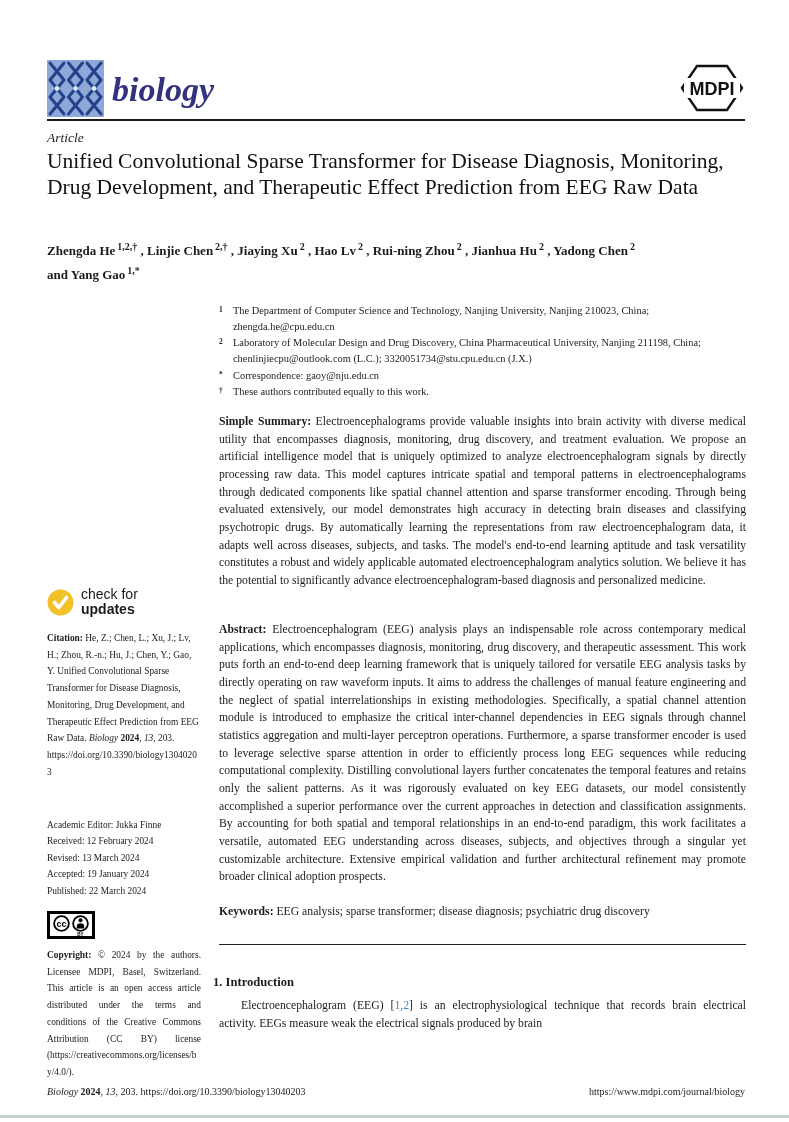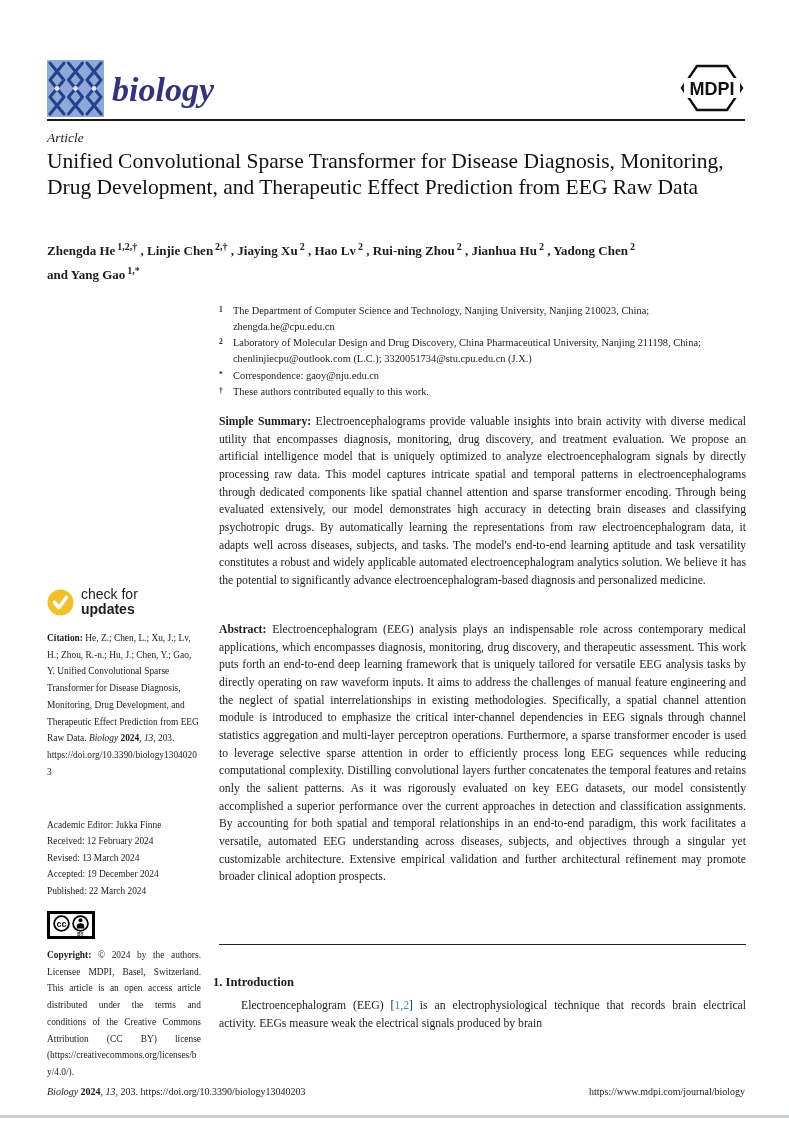--- a/index.html
+++ b/index.html
@@ -131,21 +131,21 @@
     </div>
   </div>
 
   <p class="abs side citation"><b class="lbl">Citation:</b><span> He, Z.; Chen, L.; Xu, J.; Lv, H.; Zhou, R.-n.; Hu, J.; Chen, Y.; Gao, Y. Unified Convolutional Sparse Transformer for Disease Diagnosis, Monitoring, Drug Development, and Therapeutic Effect Prediction from EEG Raw Data. </span><i>Biology</i><b> 2024</b><i>, 13</i><span>, 203. </span><span>https://doi.org/10.3390/biology13040203</span></p>
 
   <p class="abs side academic-editor">Academic Editor: Jukka Finne</p>
 
   <div class="abs side dates">
     <div>Received: 12 February 2024</div>
     <div>Revised: 13 March 2024</div>
-    <div>Accepted: 19 December 2024</div>
+    <div>Accepted: 19 January 2024</div>
     <div>Published: 22 March 2024</div>
   </div>
 
   <div class="abs cc-badge">
     <svg width="48" height="28" viewBox="0 0 48 28">
       <rect x="1.5" y="1.5" width="45" height="25" fill="#ffffff" stroke="#000" stroke-width="3"></rect>
       <circle cx="14.5" cy="12.5" r="7.4" fill="none" stroke="#000" stroke-width="1.8"></circle>
       <text x="14.5" y="15.8" text-anchor="middle" font-family="Liberation Sans, sans-serif" font-size="9" font-weight="bold" fill="#000">cc</text>
       <circle cx="33.5" cy="12.5" r="7.4" fill="none" stroke="#000" stroke-width="1.8"></circle>
       <circle cx="33.5" cy="9.3" r="2" fill="#000"></circle>
@@ -153,20 +153,21 @@
       <text x="33.5" y="25" text-anchor="middle" font-family="Liberation Sans, sans-serif" font-size="4.6" font-weight="bold" fill="#000">BY</text>
     </svg>
   </div>
 
   <p class="abs side copyright"><b class="lbl">Copyright:</b><span> © 2024 by the authors. Licensee MDPI, Basel, Switzerland. This article is an open access article distributed under the terms and conditions of the Creative Commons Attribution (CC BY) license (https://creativecommons.org/licenses/by/4.0/).</span></p>
 
   <p class="abs main justify simple-summary"><b class="lbl">Simple Summary:</b><span> Electroencephalograms provide valuable insights into brain activity with diverse medical utility that encompasses diagnosis, monitoring, drug discovery, and treatment evaluation. We propose an artificial intelligence model that is uniquely optimized to analyze electroencephalogram signals by directly processing raw data. This model captures intricate spatial and temporal patterns in electroencephalograms through dedicated components like spatial channel attention and sparse transformer encoding. Through being evaluated extensively, our model demonstrates high accuracy in detecting brain diseases and classifying psychotropic drugs. By automatically learning the representations from raw electroencephalogram data, it adapts well across diseases, subjects, and tasks. The model's end-to-end learning aptitude and task versatility constitutes a robust and widely applicable automated electroencephalogram analytics solution. We believe it has the potential to significantly advance electroencephalogram-based diagnosis and personalized medicine.</span></p>
 
   <p class="abs main justify abstract"><b class="lbl">Abstract:</b><span> Electroencephalogram (EEG) analysis plays an indispensable role across contemporary medical applications, which encompasses diagnosis, monitoring, drug discovery, and therapeutic assessment. This work puts forth an end-to-end deep learning framework that is uniquely tailored for versatile EEG analysis tasks by directly operating on raw waveform inputs. It aims to address the challenges of manual feature engineering and the neglect of spatial interrelationships in existing methodologies. Specifically, a spatial channel attention module is introduced to emphasize the critical inter-channel dependencies in EEG signals through channel statistics aggregation and multi-layer perceptron operations. Furthermore, a sparse transformer encoder is used to leverage selective sparse attention in order to efficiently process long EEG sequences while reducing computational complexity. Distilling convolutional layers further concatenates the temporal features and retains only the salient patterns. As it was rigorously evaluated on key EEG datasets, our model consistently accomplished a superior performance over the current approaches in detection and classification assignments. By accounting for both spatial and temporal relationships in an end-to-end paradigm, this work facilitates a versatile, automated EEG understanding across diseases, subjects, and objectives through a singular yet customizable architecture. Extensive empirical validation and further architectural refinement may promote broader clinical adoption prospects.</span></p>
 
+  <p class="abs main keywords"><b class="lbl">Keywords:</b><span> EEG analysis; sparse transformer; disease diagnosis; psychiatric drug discovery</span></p>
 
   <div class="abs main-rule"></div>
 
   <h2 class="abs intro-heading">1. Introduction</h2>
 
   <p class="abs main justify intro-para"><span>Electroencephalogram (EEG) [</span><span class="ref-link">1,2</span><span>] is an electrophysiological technique that records brain electrical activity.  EEGs measure weak the electrical signals produced by brain</span></p>
 
   <div class="abs footer">
     <div><i>Biology</i><b> 2024</b><i>, 13</i><span>, 203. https://doi.org/10.3390/biology13040203</span></div>
     <div>https://www.mdpi.com/journal/biology</div>

